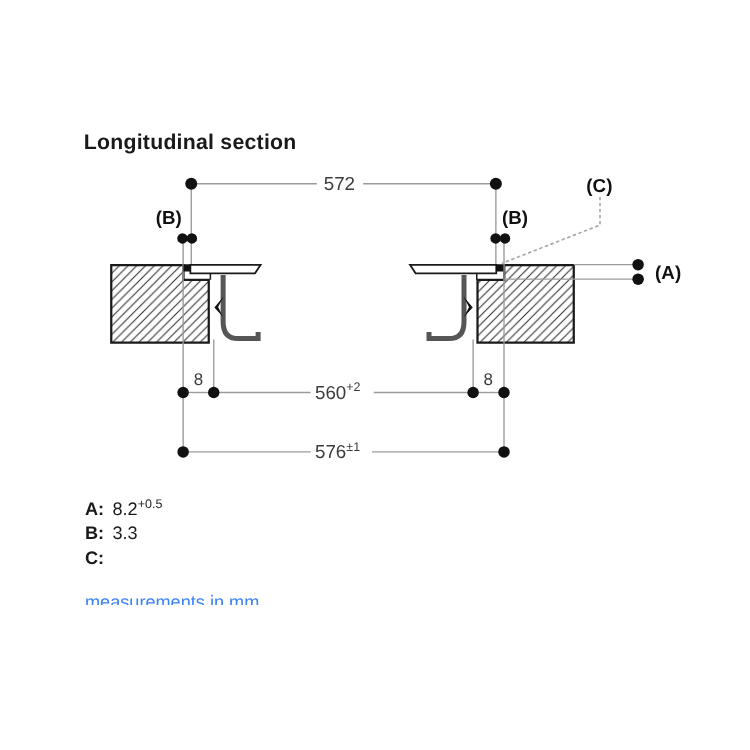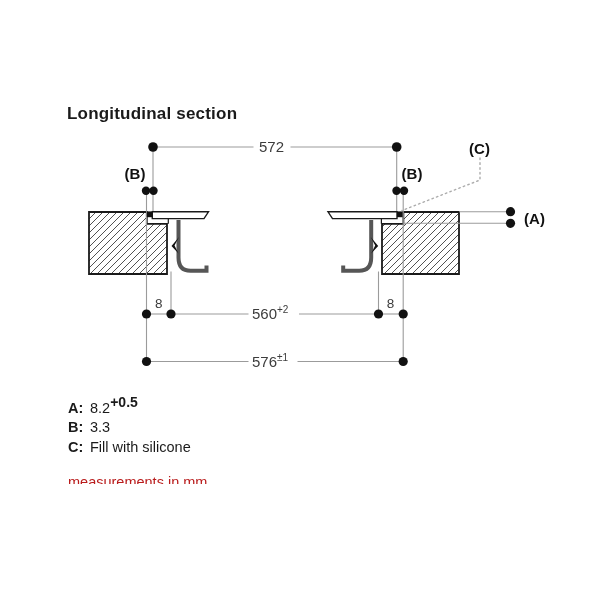--- a/index.html
+++ b/index.html
@@ -13,22 +13,22 @@
   }
   .diagram-svg{position:absolute;left:0;top:0;width:600px;height:600px;}
   .diagram-svg text{font-family:"Liberation Sans", sans-serif;}
   .dim-text{fill:#3c3c3c;font-size:15px;}
   .dim-sup{fill:#3c3c3c;font-size:10px;}
   .dim-small{fill:#3c3c3c;font-size:13.5px;}
   .ref-label{fill:#111111;font-size:15px;font-weight:bold;}
   .legend{position:absolute;left:68px;top:399px;font-size:14.5px;line-height:19.3px;}
   .legend-row{display:flex;}
   .legend-key{width:22px;font-weight:bold;}
-  .legend-val sup{font-size:14px;line-height:0;font-weight:bold;}
-  .note{position:absolute;left:68px;top:474px;font-size:14.5px;color:#b91c1c;}
+  .legend-val sup{font-size:10px;line-height:0;}
+  .note{position:absolute;left:68px;top:474px;font-size:14.5px;color:#3b82f6;}
 </style>
 </head>
 <body>
 
 <div class="page">
 
   <div class="title">Longitudinal section</div>
 
   <svg class="diagram-svg" viewBox="0 0 600 600" xmlns="http://www.w3.org/2000/svg">
     <defs>
@@ -129,19 +129,18 @@
     <div class="legend-row">
       <span class="legend-key">A:</span>
       <span class="legend-val"><span>8.2</span><sup>+0.5</sup></span>
     </div>
     <div class="legend-row">
       <span class="legend-key">B:</span>
       <span class="legend-val"><span>3.3</span><sup></sup></span>
     </div>
     <div class="legend-row">
       <span class="legend-key">C:</span>
-      <span class="legend-val"><span>Fill with silicone</span><sup></sup></span>
     </div>
   </div>
 
   <div class="note">measurements in mm</div>
 
 </div>
 
 </body></html>

